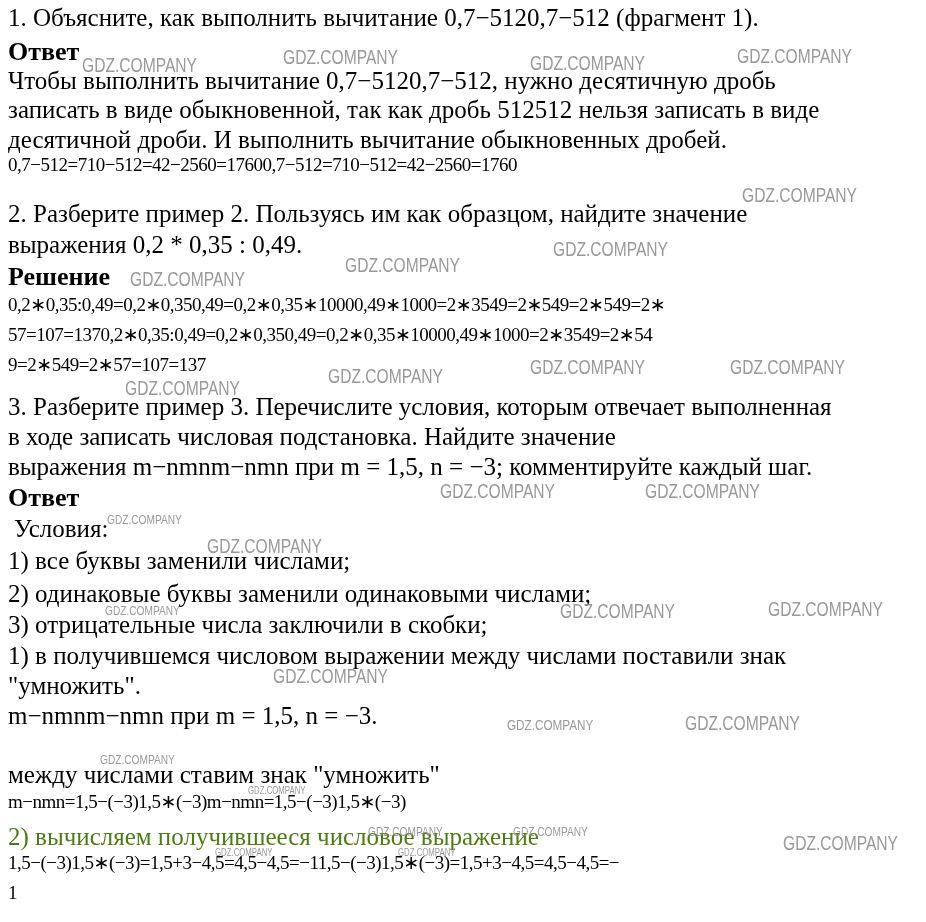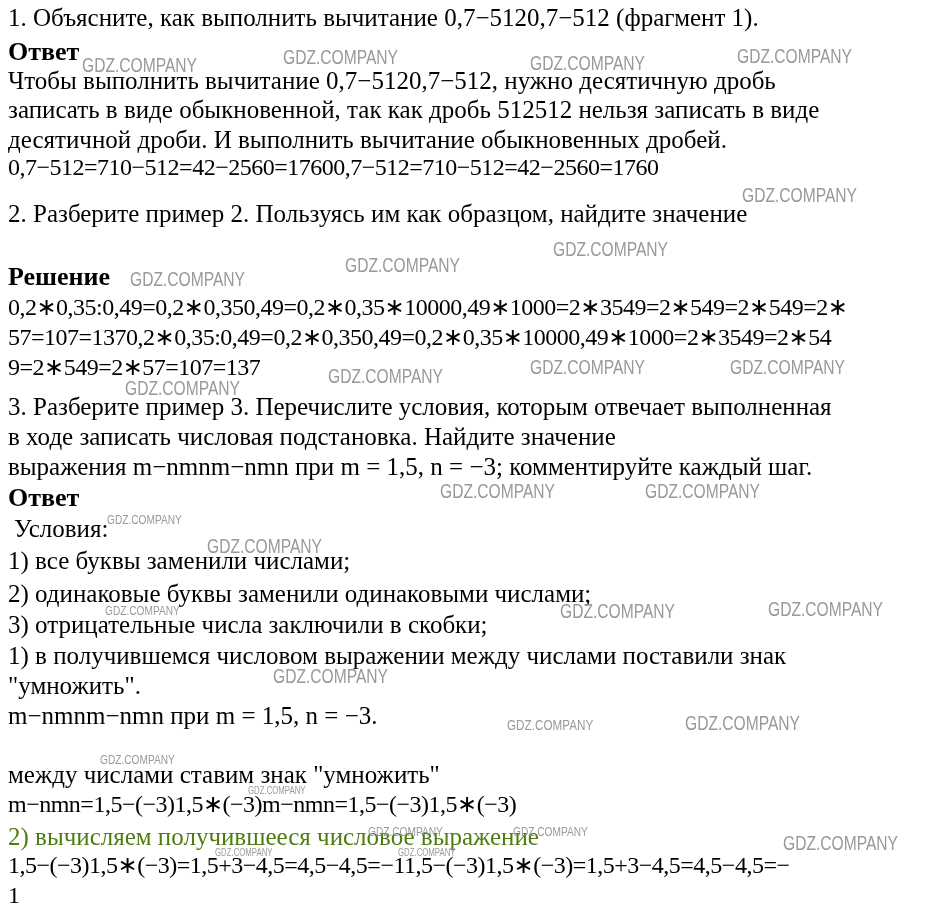--- a/index.html
+++ b/index.html
@@ -26,21 +26,21 @@
     color: #000000;
     font-size: 25px;
     line-height: 1.15;
     letter-spacing: 0;
   }
   .line.heading {
     font-weight: bold;
     font-size: 26px;
   }
   .line.eq {
-    font-size: 24px;
+    font-size: 19px;
     letter-spacing: -0.5px;
   }
   .wm {
     position: absolute;
     font-family: "Liberation Sans", sans-serif;
     color: var(--wm-color, #8e8e8e);
     white-space: nowrap;
     line-height: 1;
     transform: scaleX(0.78);
     transform-origin: 0 0;
@@ -56,20 +56,21 @@
 
 <div class="page" style="width: 926px; height: 922px; background: rgb(255, 255, 255);">
   <div class="layer" id="lines">
       <div class="line body" style="top: 4px; color: rgb(0, 0, 0);">1. Объясните, как выполнить вычитание 0,7−5120,7−512 (фрагмент 1).</div>
       <div class="line heading" style="top: 37px; color: rgb(0, 0, 0);">Ответ</div>
       <div class="line body" style="top: 67px; color: rgb(0, 0, 0);">Чтобы выполнить вычитание 0,7−5120,7−512, нужно десятичную дробь</div>
       <div class="line body" style="top: 96px; color: rgb(0, 0, 0);">записать в виде обыкновенной, так как дробь 512512 нельзя записать в виде</div>
       <div class="line body" style="top: 126px; color: rgb(0, 0, 0);">десятичной дроби. И выполнить вычитание обыкновенных дробей.</div>
       <div class="line eq" style="top: 154px; color: rgb(0, 0, 0);">0,7−512=710−512=42−2560=17600,7−512=710−512=42−2560=1760</div>
       <div class="line body" style="top: 200px; color: rgb(0, 0, 0);">2. Разберите пример 2. Пользуясь им как образцом, найдите значение</div>
+      <div class="line body" style="top: 231px; color: rgb(0, 0, 0);">выражения 0,2 * 0,35 : 0,49.</div>
       <div class="line heading" style="top: 262px; color: rgb(0, 0, 0);">Решение</div>
       <div class="line eq" style="top: 294px; color: rgb(0, 0, 0);">0,2∗0,35:0,49=0,2∗0,350,49=0,2∗0,35∗10000,49∗1000=2∗3549=2∗549=2∗549=2∗</div>
       <div class="line eq" style="top: 324px; color: rgb(0, 0, 0);">57=107=1370,2∗0,35:0,49=0,2∗0,350,49=0,2∗0,35∗10000,49∗1000=2∗3549=2∗54</div>
       <div class="line eq" style="top: 354px; color: rgb(0, 0, 0);">9=2∗549=2∗57=107=137</div>
       <div class="line body" style="top: 393px; color: rgb(0, 0, 0);">3. Разберите пример 3. Перечислите условия, которым отвечает выполненная</div>
       <div class="line body" style="top: 423px; color: rgb(0, 0, 0);">в ходе записать числовая подстановка. Найдите значение</div>
       <div class="line body" style="top: 453px; color: rgb(0, 0, 0);">выражения m−nmnm−nmn при m = 1,5, n = −3; комментируйте каждый шаг.</div>
       <div class="line heading" style="top: 483px; color: rgb(0, 0, 0);">Ответ</div>
       <div class="line body" style="top: 515px; color: rgb(0, 0, 0); margin-left: 6px;">Условия:</div>
       <div class="line body" style="top: 547px; color: rgb(0, 0, 0);">1) все буквы заменили числами;</div>

